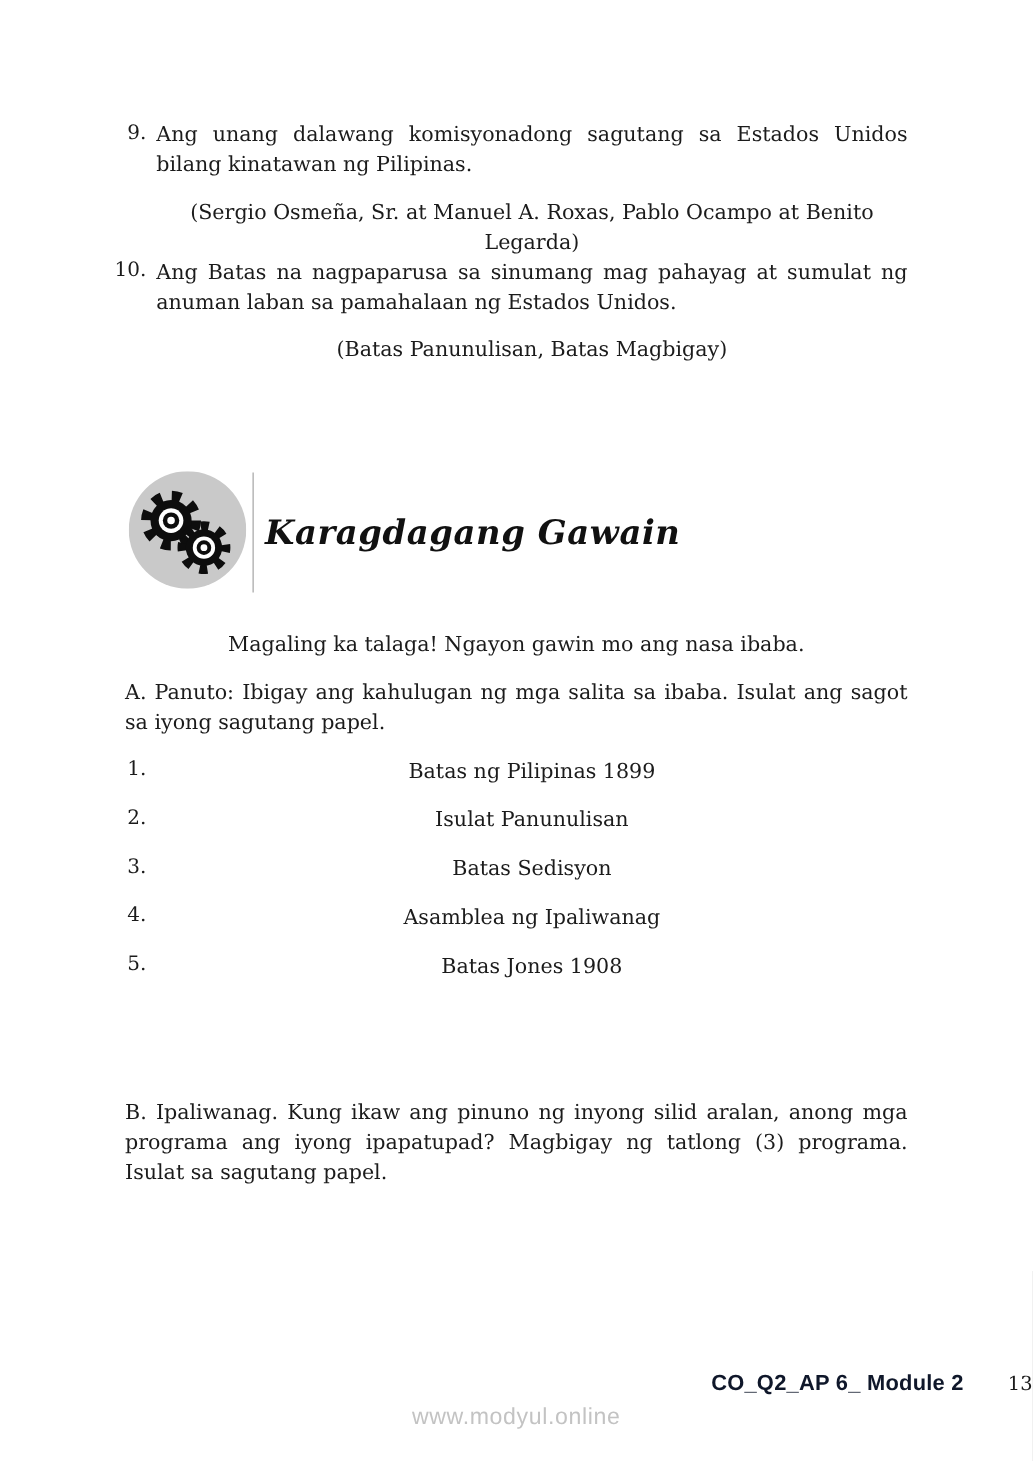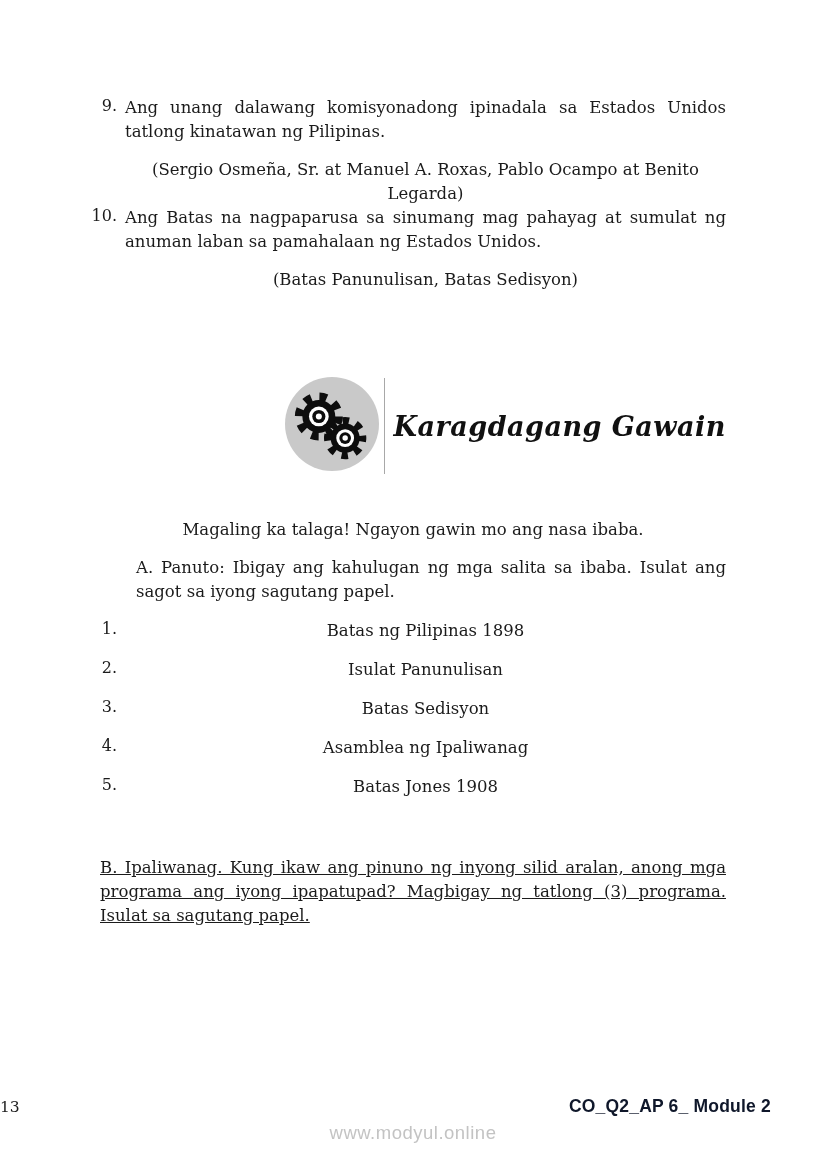--- a/index.html
+++ b/index.html
@@ -27,54 +27,53 @@
   .just { text-align: justify; }
   .answer { margin: 14px 0 0 25px; }
   .review-item + .review-item { margin-top: 0; }
 
   
   .section-header {
     display: flex;
     align-items: center;
     margin: 86px 0 0 3px;
     height: 96px;
-    justify-content: flex-end;
   }
   .gear-badge { flex: 0 0 auto; }
   .vline {
     width: 1px;
     height: 96px;
     background: #a8a8a8;
     margin-left: 5px;
     flex: 0 0 auto;
   }
   .section-title {
     margin: 0 0 0 9px;
     font-family: "DejaVu Serif", serif;
     font-size: 27px;
     font-weight: bold;
     font-style: italic;
     letter-spacing: 0.5px;
     color: #111;
   }
 
-  .intro { margin-top: 44px; }
-  .instruction-a { margin-top: 14px; margin-left: 36px; }
+  .intro { margin-top: 30px; }
+  .instruction-a { margin-top: 14px; }
 
   .word-list { margin-top: 15px; }
   .word-list .numbered { margin-top: 15px; }
 
-  .instruction-b { margin-top: 57px; text-decoration: underline; }
+  .instruction-b { margin-top: 93px; }
 
   
   .footer-pagenum {
     position: absolute;
     left: 0; right: 0;
     top: 1096px;
-    text-align: left;
+    text-align: right;
     font-size: 15.5px;
     line-height: 22px;
   }
   .footer-module {
     position: absolute;
     top: 1095px;
     right: 55px;
     font-family: "Liberation Sans", sans-serif;
     font-weight: bold;
     font-size: 17.5px;
@@ -95,31 +94,31 @@
 </style>
 </head>
 <body>
 
 <div class="page" style="color: rgb(27, 27, 27);">
   <div class="content">
 
     <div class="review-item">
       <div class="numbered">
         <span class="num">9.</span>
-        <p class="just">Ang unang dalawang komisyonadong ipinadala sa Estados Unidos tatlong kinatawan ng Pilipinas.</p>
+        <p class="just">Ang unang dalawang komisyonadong sagutang sa Estados Unidos bilang kinatawan ng Pilipinas.</p>
       </div>
       <p class="answer">(Sergio Osmeña, Sr. at Manuel A. Roxas, Pablo Ocampo at Benito Legarda)</p>
     </div>
 
     <div class="review-item">
       <div class="numbered">
         <span class="num">10.</span>
         <p class="just">Ang Batas na nagpaparusa sa sinumang mag pahayag at sumulat ng anuman laban sa pamahalaan ng Estados Unidos.</p>
       </div>
-      <p class="answer">(Batas Panunulisan, Batas Sedisyon)</p>
+      <p class="answer">(Batas Panunulisan, Batas Magbigay)</p>
     </div>
 
     <div class="section-header">
       <span class="gear-badge">
         <svg width="94" height="94" viewBox="0 0 100 100" aria-hidden="true">
           <circle cx="50" cy="50" r="50" fill="#c9c9c9"></circle>
 
           <g>
             <circle cx="36" cy="42" r="20.5" fill="none" stroke="#0d0d0d" stroke-width="10" stroke-dasharray="7.6 8.5"></circle>
             <circle cx="36" cy="42" r="17.5" fill="#0d0d0d"></circle>
@@ -141,21 +140,21 @@
       <h2 class="section-title">Karagdagang Gawain</h2>
     </div>
 
     <p class="intro">Magaling ka talaga! Ngayon gawin mo ang nasa ibaba.</p>
 
     <p class="just instruction-a">A. Panuto: Ibigay ang kahulugan ng mga salita sa ibaba. Isulat ang sagot sa iyong sagutang papel.</p>
 
     <div class="word-list">
       <div class="numbered">
         <span class="num">1.</span>
-        <p>Batas ng Pilipinas 1898</p>
+        <p>Batas ng Pilipinas 1899</p>
       </div>
       <div class="numbered">
         <span class="num">2.</span>
         <p>Isulat Panunulisan</p>
       </div>
       <div class="numbered">
         <span class="num">3.</span>
         <p>Batas Sedisyon</p>
       </div>
       <div class="numbered">

